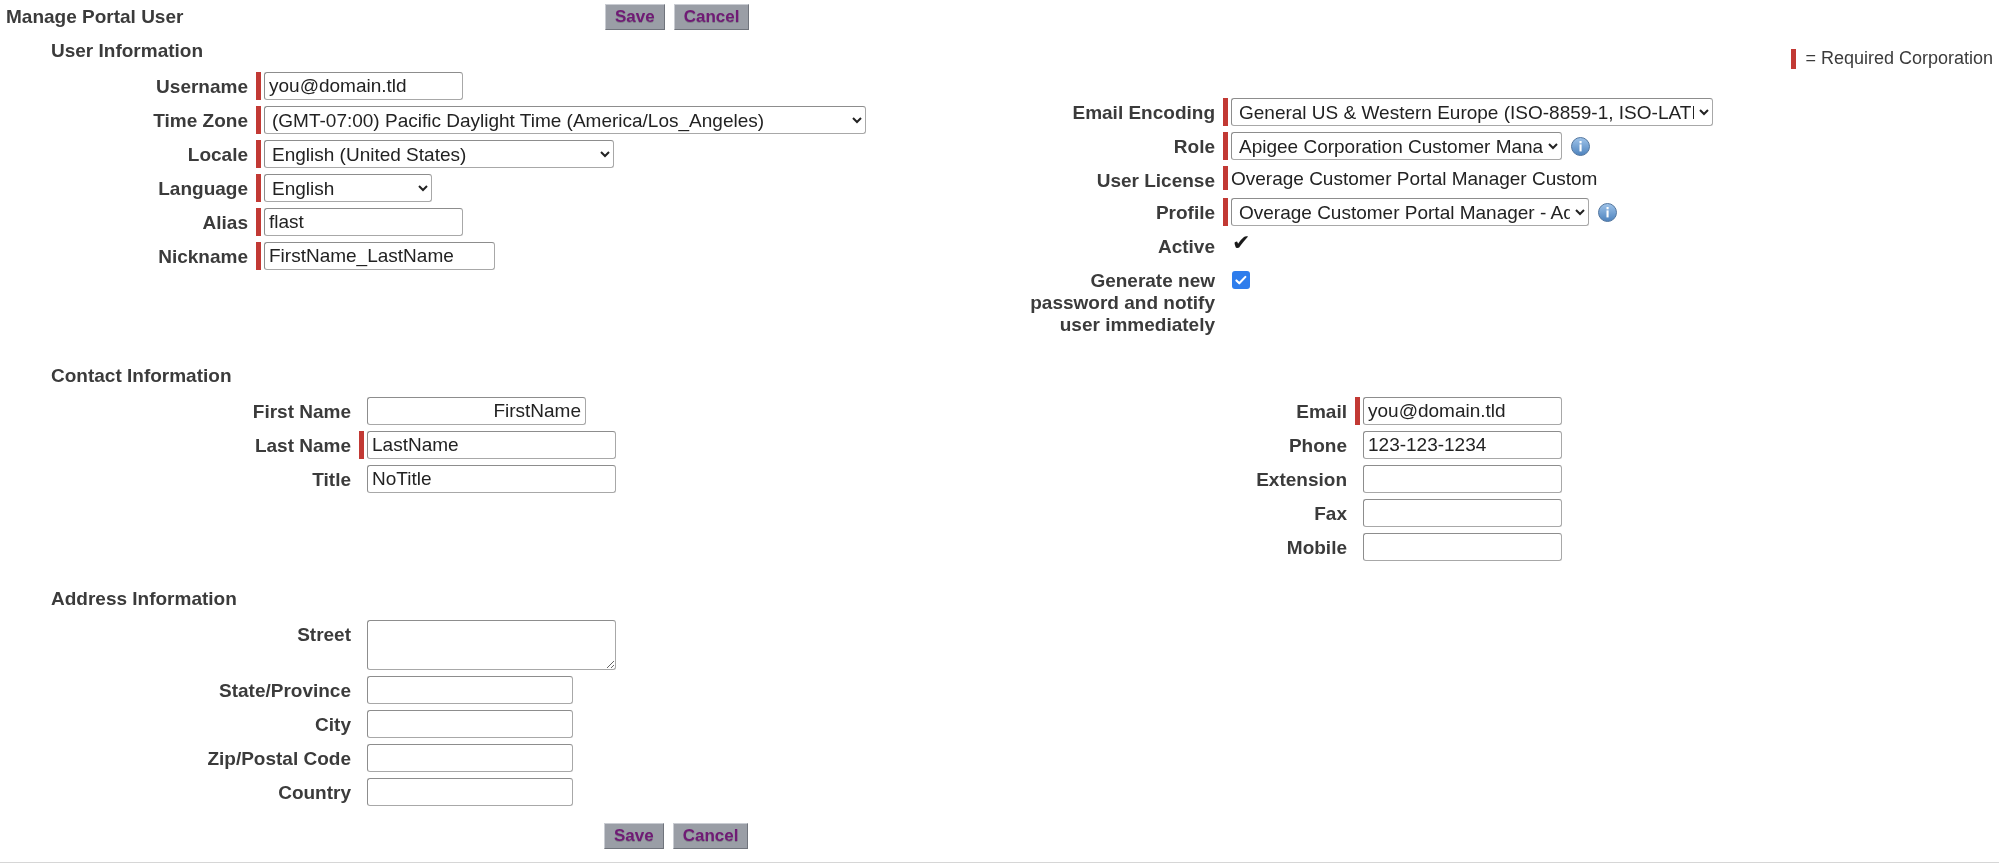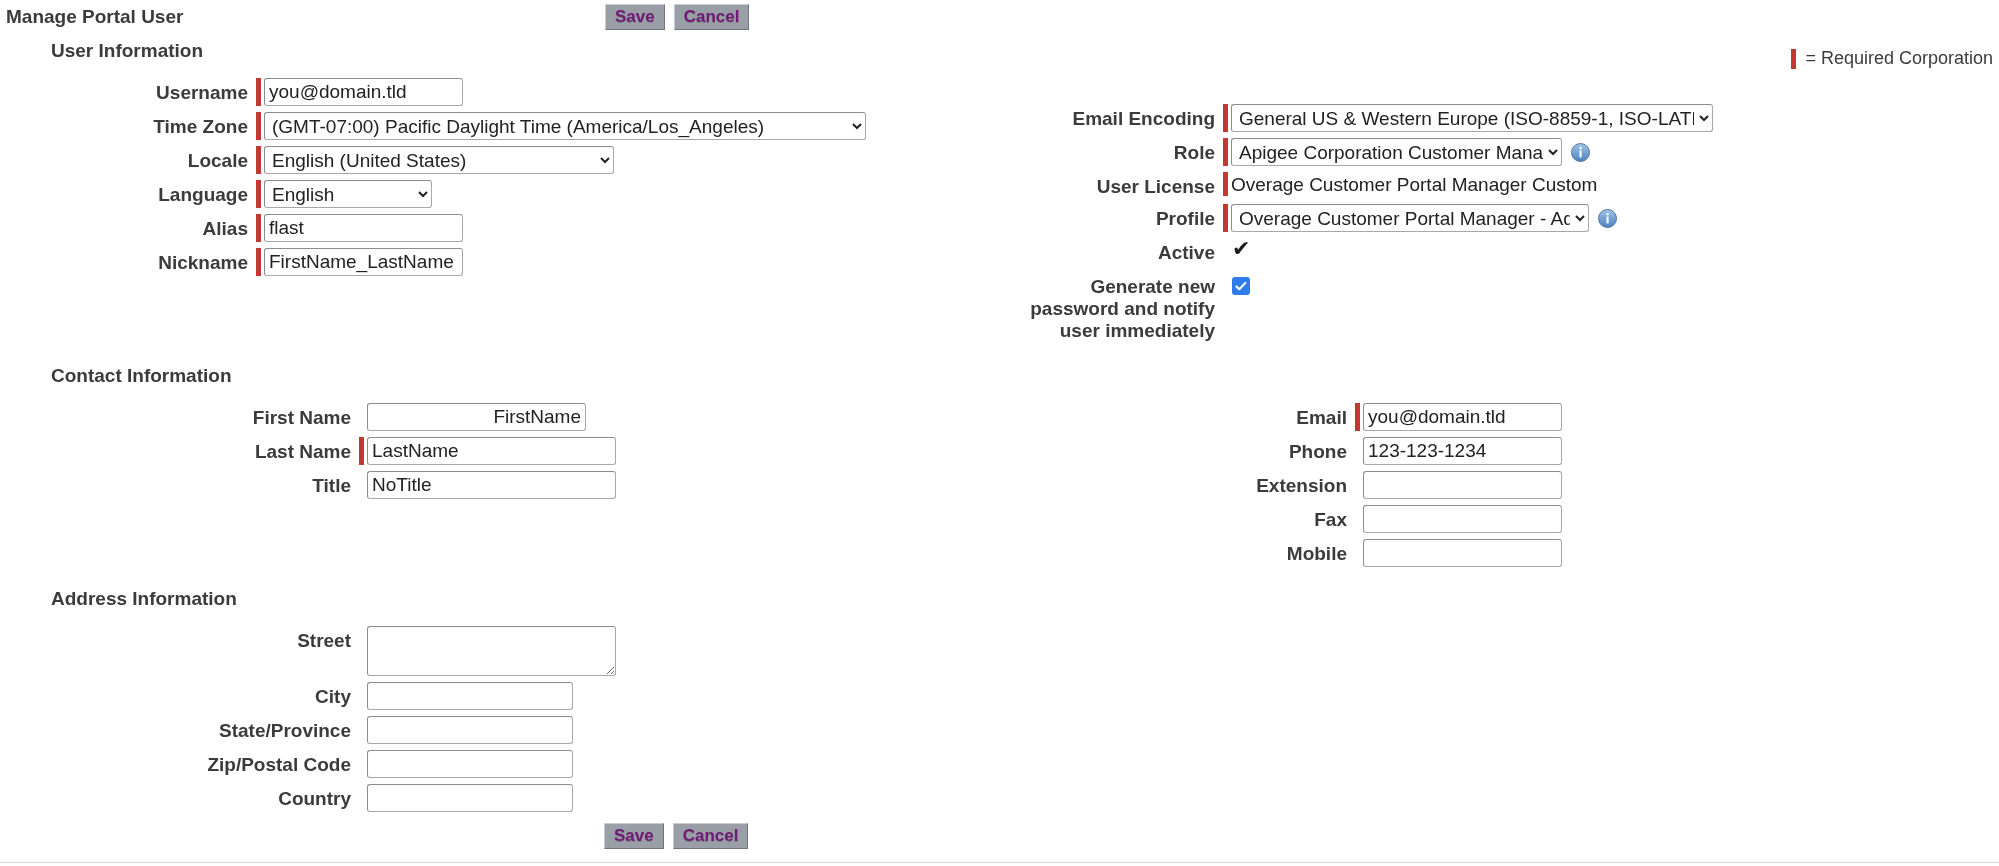--- a/index.html
+++ b/index.html
@@ -97,21 +97,20 @@
   .col {
     width: 999px;
     flex: 0 0 999px;
   }
 
   
   .frow {
     display: flex;
     align-items: flex-start;
     margin-bottom: 6px;
-    margin-top: 6px;
   }
   .flabel {
     text-align: right;
     font-size: 19px;
     font-weight: bold;
     color: #3b3b3b;
     padding-top: 4px;
     line-height: 22px;
     white-space: nowrap;
     flex: 0 0 auto;
@@ -297,21 +296,21 @@
         <div class="fval" style="margin-left:8px;">
           <span class="reqbar h-in"></span>
           <input class="tx" style="width: 199px;" type="text" value="flast">
         </div>
       </div>
 
       <div class="frow">
         <div class="flabel" style="width:240px;">Nickname</div>
         <div class="fval" style="margin-left:8px;">
           <span class="reqbar h-in"></span>
-          <input class="tx" style="width: 199px;" type="text" value="FirstName_LastName">
+          <input class="tx" style="width: 231px;" type="text" value="FirstName_LastName">
         </div>
       </div>
     </div>
 
     <div class="col" style="margin-top:26px;">
 
       <div class="frow">
         <div class="flabel" style="width:208px;">Email Encoding</div>
         <div class="fval" style="margin-left:8px;">
           <span class="reqbar h-sel"></span>
@@ -473,29 +472,29 @@
 
       <div class="frow">
         <div class="flabel" style="width:343px;">Street</div>
         <div class="fval" style="margin-left:8px;">
           <span class="reqbar blank" style="height:50px;"></span>
           <textarea class="tx" style="width: 249px; height: 50px;"></textarea>
         </div>
       </div>
 
       <div class="frow">
+        <div class="flabel" style="width:343px;">State/Province</div>
+        <div class="fval" style="margin-left:8px;">
+          <span class="reqbar blank h-in"></span>
+          <input class="tx" style="width: 206px;" type="text" value="">
+        </div>
+      </div>
+
+      <div class="frow">
         <div class="flabel" style="width:343px;">City</div>
-        <div class="fval" style="margin-left:8px;">
-          <span class="reqbar blank h-in"></span>
-          <input class="tx" style="width: 206px;" type="text" value="">
-        </div>
-      </div>
-
-      <div class="frow">
-        <div class="flabel" style="width:343px;">State/Province</div>
         <div class="fval" style="margin-left:8px;">
           <span class="reqbar blank h-in"></span>
           <input class="tx" style="width: 206px;" type="text" value="">
         </div>
       </div>
 
       <div class="frow">
         <div class="flabel" style="width:343px;">Zip/Postal Code</div>
         <div class="fval" style="margin-left:8px;">
           <span class="reqbar blank h-in"></span>

